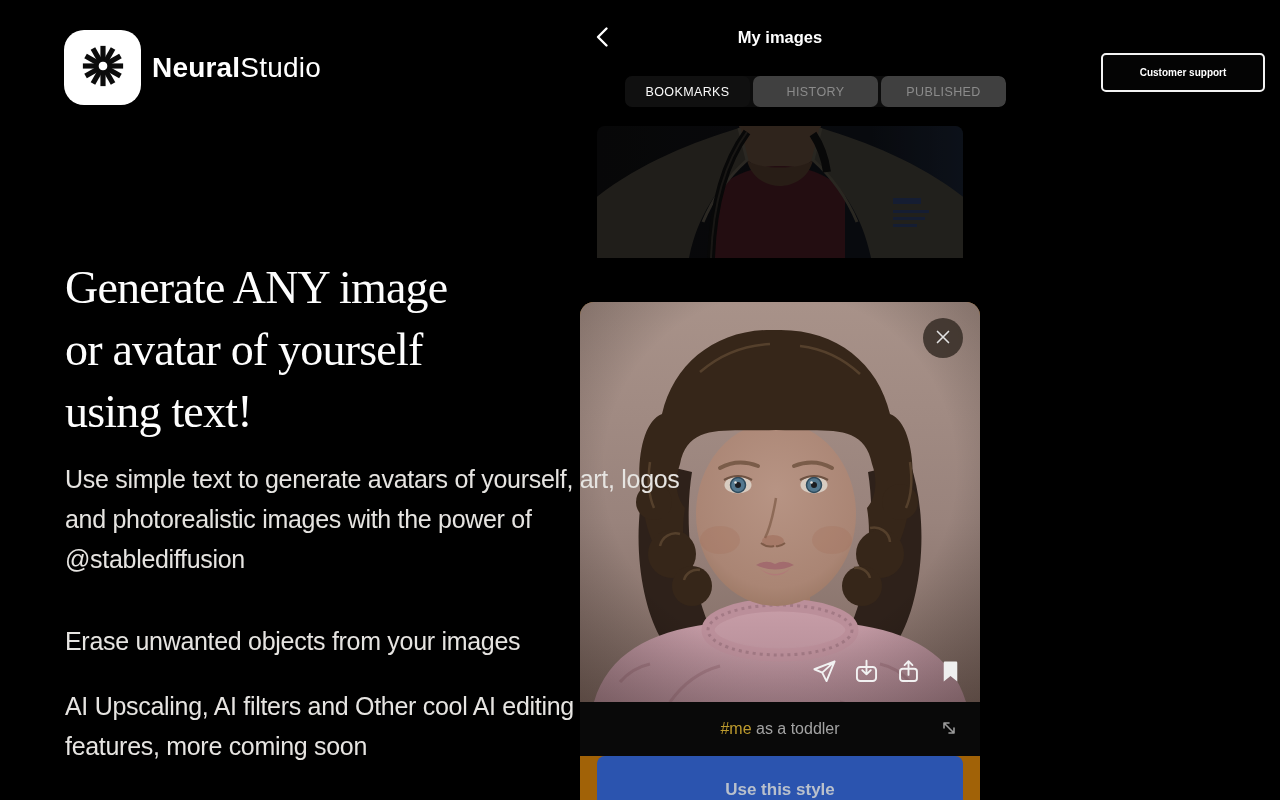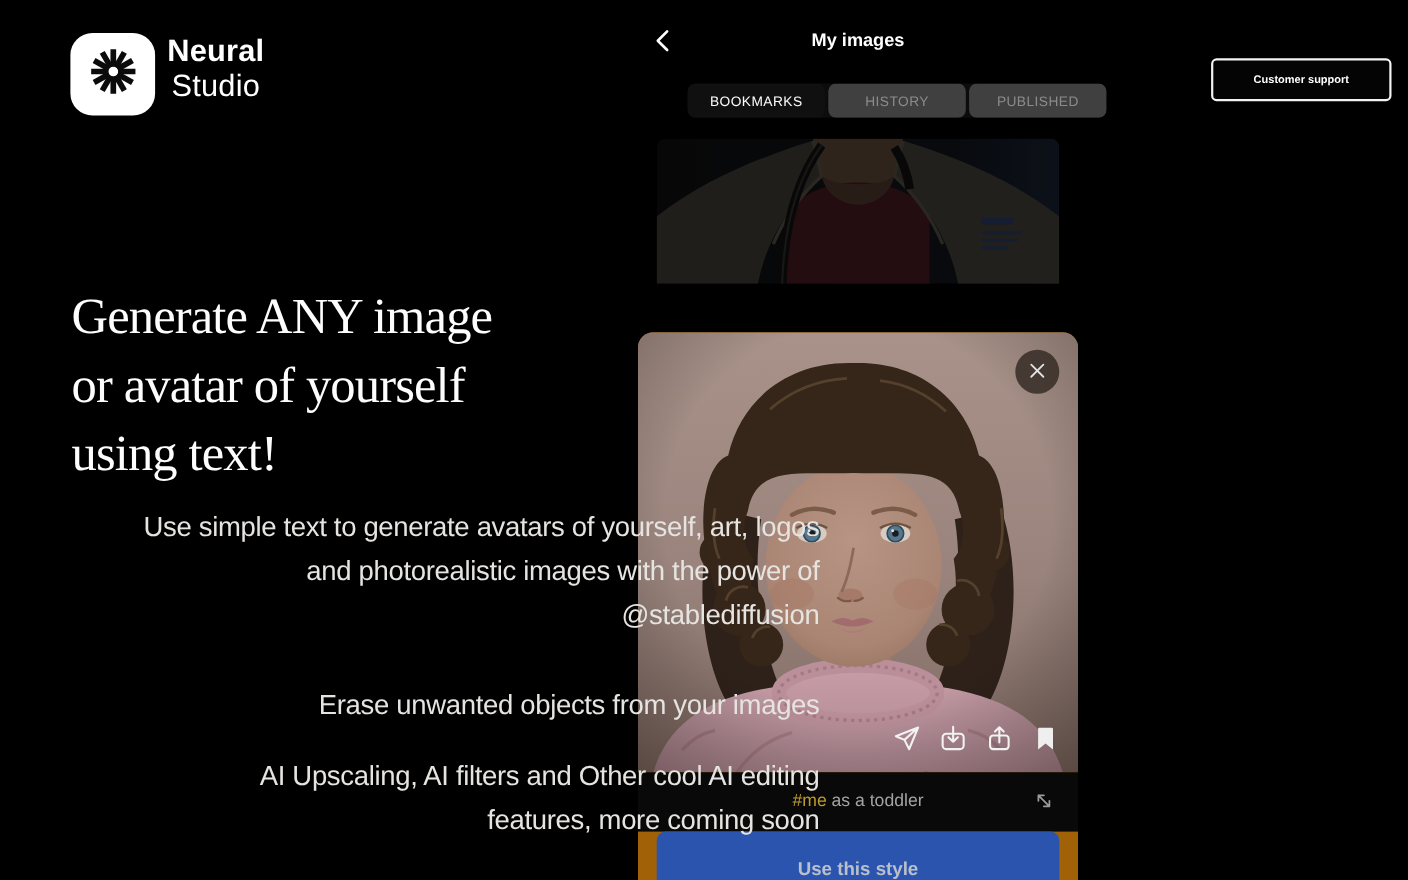--- a/index.html
+++ b/index.html
@@ -4,21 +4,21 @@
 <style>
   * { margin:0; padding:0; box-sizing:border-box; }
   html,body { width:1280px; height:800px; background:#000; overflow:hidden;
               font-family:"Liberation Sans", sans-serif; }
   .abs { position:absolute; }
 
   
   .logo-box { left:64px; top:30px; width:77px; height:75px; background:#ffffff;
               border-radius:20px; display:flex; align-items:center; justify-content:center; }
   .brand { left:152px; top:30px; height:75px; display:flex; align-items:center;
-           font-size:28px; color:#ffffff; letter-spacing:.2px;flex-direction:column; }
+           font-size:28px; color:#ffffff; letter-spacing:.2px; }
   .brand .bold { font-weight:700; }
   .brand .reg  { font-weight:400; }
   .support-btn { left:1101px; top:53px; width:164px; height:39px; background:#040404;
                  border:2px solid #f3f3f3; border-radius:5px; color:#ffffff;
                  font-weight:700; font-size:10px; font-family:inherit; cursor:pointer; }
 
   
   .back-btn { left:590px; top:25px; width:26px; height:26px; background:none; border:none; cursor:pointer; }
   .phone-title { left:580px; top:28px; width:400px; text-align:center; color:#fff;
                  font-size:16.5px; font-weight:700; }
@@ -49,21 +49,21 @@
                 background:none; border:none; cursor:pointer; }
   .cta { position:absolute; top:454px; left:17px; width:366px; height:68px;
          background:#2b54af; border:none; border-radius:8px; color:#b9c0cc;
          font-size:17px; font-weight:700; font-family:inherit; cursor:pointer; }
 
   
   .hero { left:65px; top:257px; width:680px; z-index:3; }
   .hero h1 { font-size:46px; font-weight:400; color:#fdfdfd; line-height:62px;
              letter-spacing:-.8px; white-space:pre-line;font-family:Liberation Serif, serif; }
   .hero p { color:#e6e4e1; font-size:25px; line-height:40px; letter-spacing:-.3px;
-            white-space:pre-line;text-align:right; }
+            white-space:pre-line; }
   .hero .lead { margin-top:16px; }
   .hero .p2 { margin-top:42px; }
   .hero .p3 { margin-top:25px; }
 </style>
 </head>
 <body>
 
 <div class="abs logo-box">
   <span>
     <svg width="46" height="46" viewBox="0 0 48 48">

